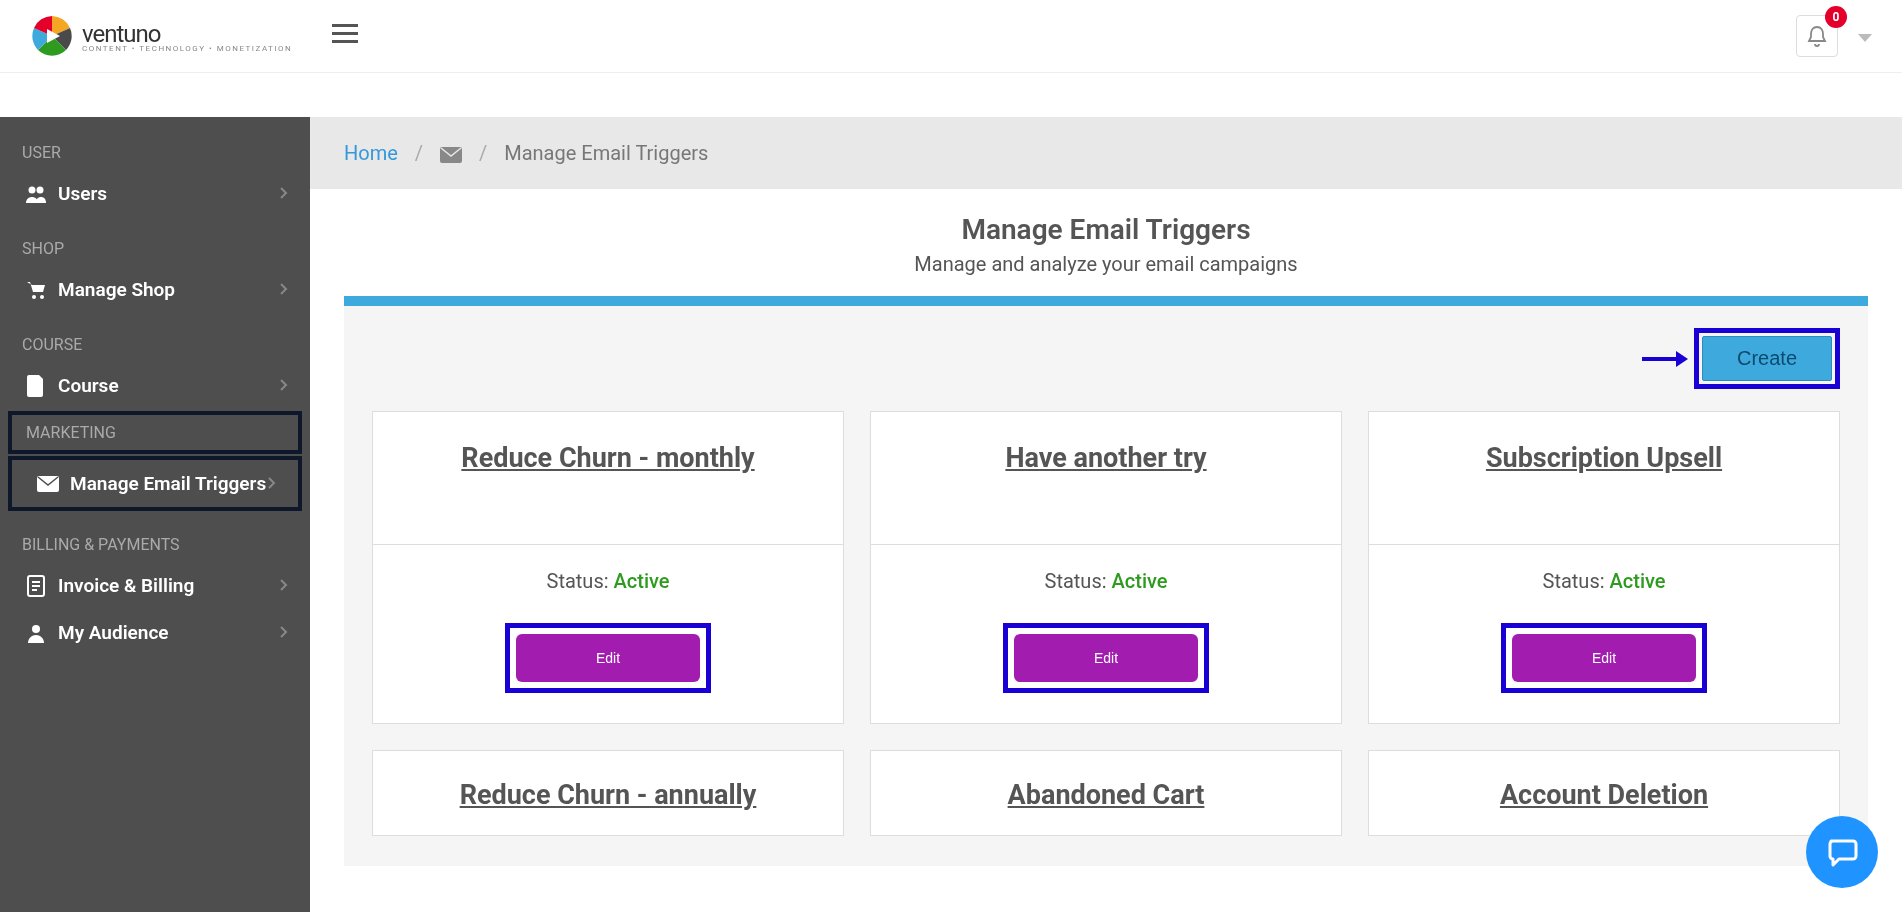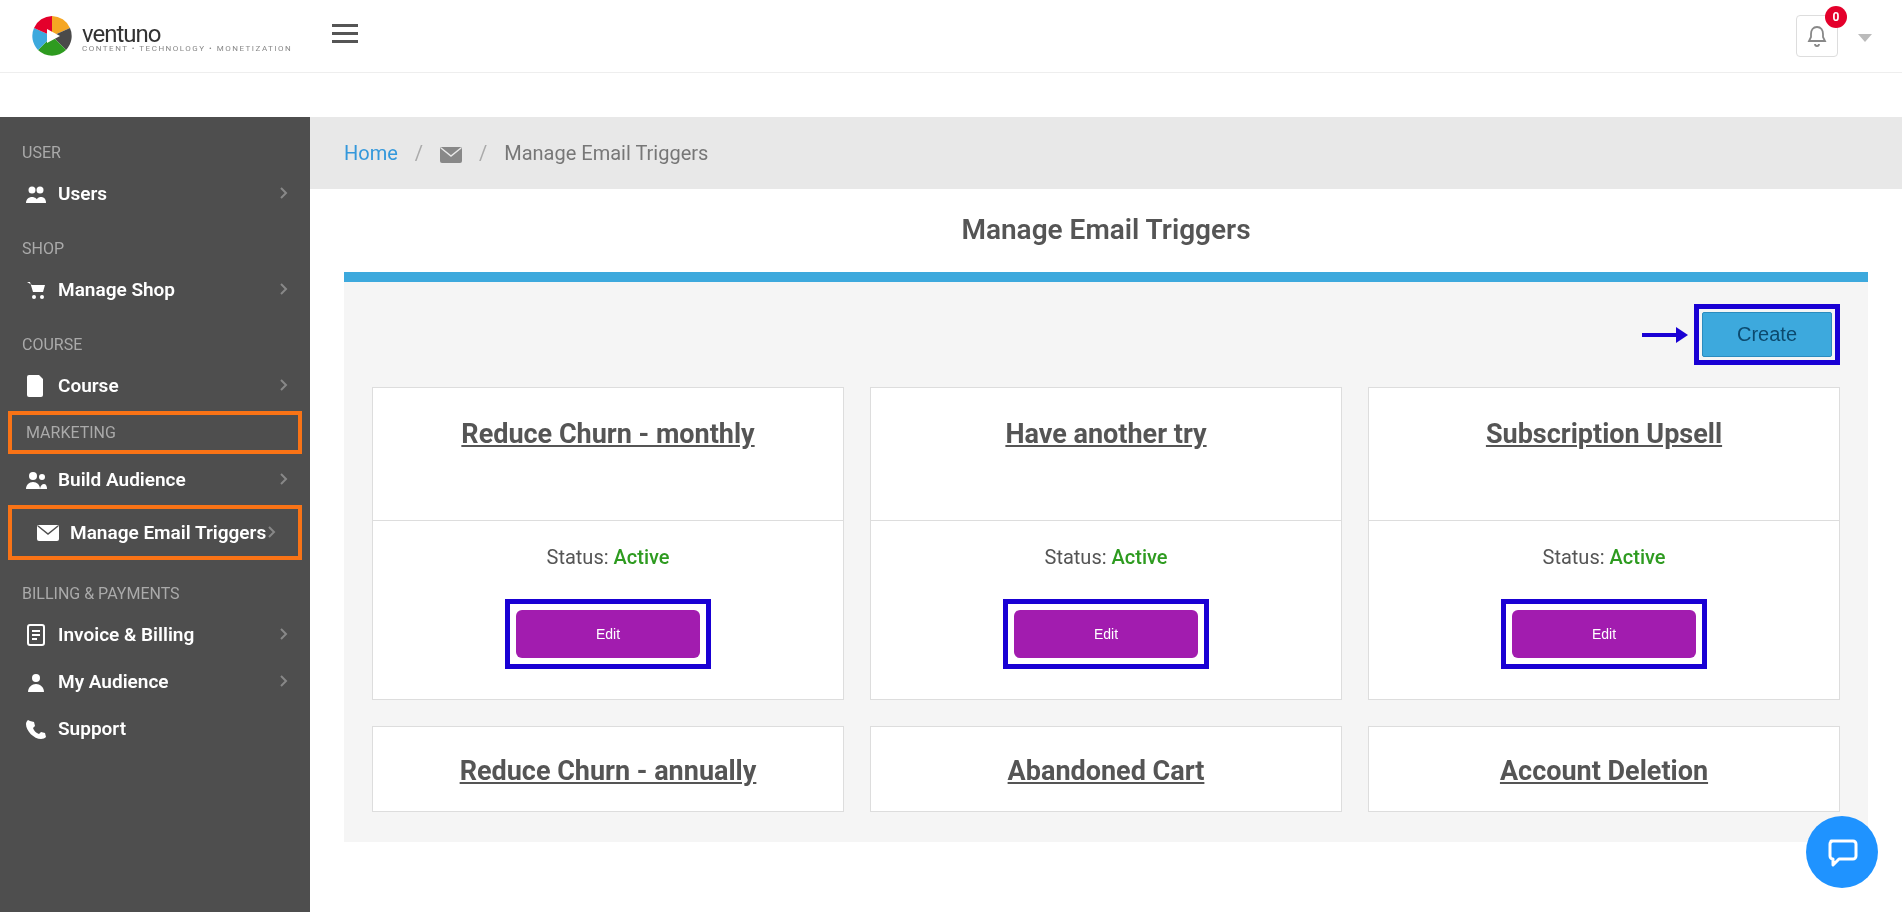--- a/index.html
+++ b/index.html
@@ -20,21 +20,21 @@
 
 
 .layout { display: flex; height: calc(100% - 73px); margin-top: 44px; }
 
 
 .sidebar { width: 310px; background: #4e4e4e; color: #fff; overflow-y: auto; padding-top: 4px; }
 .side-heading { padding: 22px 20px 8px 22px; font-size: 16px; color: #aaa; font-weight: 400; }
 .side-item { display: flex; align-items: center; padding: 12px 22px; font-size: 19px; font-weight: 600; cursor: pointer; position: relative; }
 .side-item .icon { width: 28px; margin-right: 8px; display: flex; align-items: center; justify-content: center; }
 .side-item .chev { margin-left: auto; color: #888; }
-.hl-box { border: 4px solid #f97316; }
+.hl-box { border: 4px solid #0f172a; }
 
 
 .main { flex: 1; background: #fff; overflow-y: auto; }
 .breadcrumb { background: #e8e8e8; padding: 24px 34px; font-size: 20px; color: #777; }
 .breadcrumb a { color: #3498db; text-decoration: none; }
 .bc-sep { margin: 0 12px; color: #aaa; }
 .page-head { text-align: center; padding: 24px 0 20px; }
 .page-title { font-size: 28px; font-weight: 600; color: #555; margin-bottom: 6px; }
 .page-sub { font-size: 20px; color: #555; }
 .panel { margin: 0 34px; border-top: 10px solid #3da9dd; background: #f5f5f5; padding-bottom: 30px; }
@@ -136,34 +136,20 @@
           <svg width="18" height="22" viewBox="0 0 18 22" fill="#fff">
             <path d="M2 0h10l4 4v16a2 2 0 0 1-2 2H2a2 2 0 0 1-2-2V2a2 2 0 0 1 2-2Z"></path>
           </svg>
         </span>
         <span>Course</span>
         <span class="chev"><svg width="9" height="14" viewBox="0 0 9 14">
             <polyline points="2,2 7,7 2,12" fill="none" stroke="#888" stroke-width="2"></polyline>
           </svg></span>
       </div>
       <div class="side-heading hl-box" style="margin: 2px 8px; padding: 8px 14px;">MARKETING</div>
-      <div class="side-item">
-        <span class="icon">
-          <svg width="22" height="20" viewBox="0 0 22 20" fill="#fff">
-            <circle cx="8" cy="6" r="4"></circle>
-            <path d="M1 19c0-4 3-7 7-7s7 3 7 7Z"></path>
-            <circle cx="17" cy="7" r="3"></circle>
-            <path d="M15 19c0-3 2-5 4-5s3 2 3 5Z"></path>
-          </svg>
-        </span>
-        <span>Build Audience</span>
-        <span class="chev"><svg width="9" height="14" viewBox="0 0 9 14">
-            <polyline points="2,2 7,7 2,12" fill="none" stroke="#888" stroke-width="2"></polyline>
-          </svg></span>
-      </div>
       <div class="side-item hl-box" style="margin: 2px 8px;">
         <span class="icon">
           <svg width="22" height="16" viewBox="0 0 22 16" fill="#fff">
             <rect x="0" y="0" width="22" height="16" rx="2"></rect>
             <polyline points="1,1 11,9 21,1" fill="none" stroke="#4e4e4e" stroke-width="1.5"></polyline>
           </svg>
         </span>
         <span>Manage Email Triggers</span>
         <span class="chev"><svg width="9" height="14" viewBox="0 0 9 14">
             <polyline points="2,2 7,7 2,12" fill="none" stroke="#888" stroke-width="2"></polyline>
@@ -188,45 +174,38 @@
         <span class="icon">
           <svg width="20" height="20" viewBox="0 0 20 20" fill="#fff">
             <circle cx="10" cy="6" r="4"></circle>
             <path d="M2 20c0-5 4-8 8-8s8 3 8 8Z"></path>
           </svg>
         </span>
         <span>My Audience</span>
         <span class="chev"><svg width="9" height="14" viewBox="0 0 9 14">
             <polyline points="2,2 7,7 2,12" fill="none" stroke="#888" stroke-width="2"></polyline>
           </svg></span>
-      </div>
-      <div class="side-item">
-        <span class="icon">
-          <svg width="20" height="20" viewBox="0 0 20 20" fill="#fff">
-            <path d="M4 2l4 1 1 4-2 2c1 3 3 5 6 6l2-2 4 1 1 4c-1 1-3 2-5 2C8 20 0 12 0 5c0-2 1-3 2-4Z"></path>
-          </svg>
-        </span>
-        <span>Support</span>
       </div>
     </div>
 
   <div class="main">
     <div class="breadcrumb">
       <a href="#">Home</a>
       <span class="bc-sep">/</span>
       <svg style="display:inline;vertical-align:middle" width="22" height="16" viewBox="0 0 22 16" fill="#888">
           <rect x="0" y="0" width="22" height="16" rx="2" fill="#888"></rect>
           <polyline points="1,1 11,9 21,1" fill="none" stroke="#e8e8e8" stroke-width="1.5"></polyline>
         </svg>
       <span class="bc-sep">/</span>
       <span>Manage Email Triggers</span>
     </div>
 
     <div class="page-head">
       <div class="page-title">Manage Email Triggers</div>
+      <div class="page-sub">Manage and analyze your email campaigns</div>
     </div>
 
     <div class="panel">
       <div class="panel-top">
         <svg class="arrow-annot" width="48" height="22" viewBox="0 0 48 22">
             <line x1="2" y1="11" x2="38" y2="11" stroke="#1900d4" stroke-width="4"></line>
             <polygon points="36,3 48,11 36,19" fill="#1900d4"></polygon>
           </svg>
         <div class="create-wrap">
           <button class="create-btn">Create</button>

